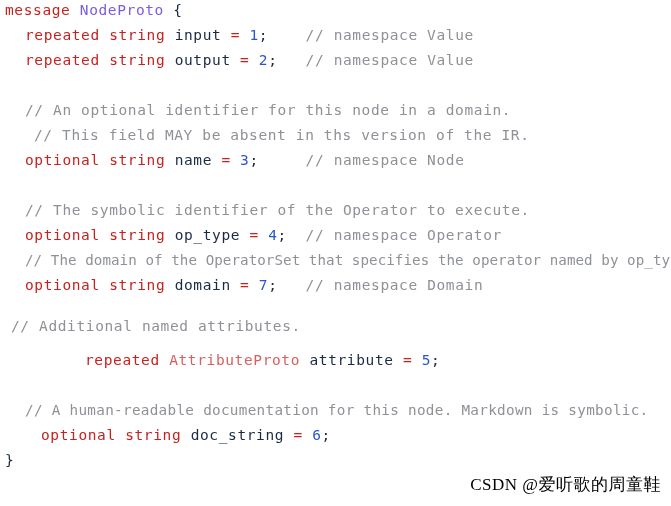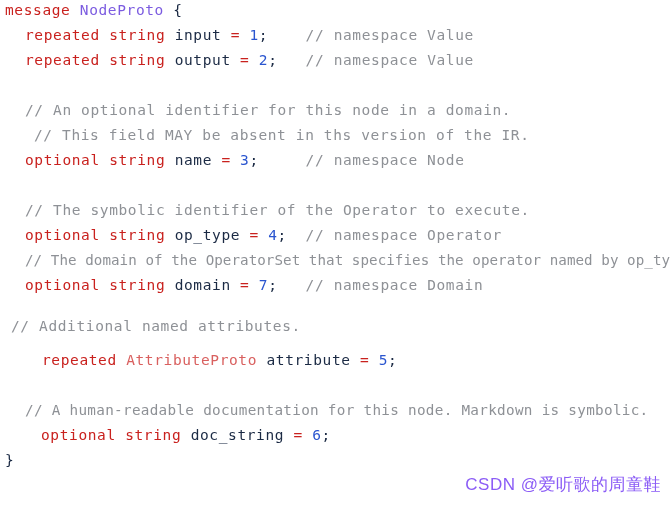--- a/index.html
+++ b/index.html
@@ -48,22 +48,22 @@
   .tok-punc    { color: #1B2A44; }
   .tok-brace   { color: #1B2A44; }
   .tok-eq      { color: #C9211E; }
   .tok-num     { color: #2A55CF; }
   .tok-comment { color: #8E9196; }
 
   #watermark {
     position: absolute;
     right: 10px;
     bottom: 10px;
-    color: #8b5cf6;
-    font-family: Liberation Sans, sans-serif;
+    color: #000000;
+    font-family: Liberation Serif, serif;
     font-size: 17px;
     letter-spacing: 0.5px;
     user-select: none;
     white-space: nowrap;
   }
 </style>
 </head>
 <body>
 
 <div id="code-block">
@@ -72,19 +72,19 @@
       <div class="code-line" style="top: 27px; padding-left: 25px;"><span class="tok-kw">repeated</span><span class="tok-ident"> </span><span class="tok-type">string</span><span class="tok-ident"> input </span><span class="tok-eq">=</span><span class="tok-ident"> </span><span class="tok-num">1</span><span class="tok-punc">;</span><span class="tok-ident">    </span><span class="tok-comment">// namespace Value</span></div>
       <div class="code-line" style="top: 52px; padding-left: 25px;"><span class="tok-kw">repeated</span><span class="tok-ident"> </span><span class="tok-type">string</span><span class="tok-ident"> output </span><span class="tok-eq">=</span><span class="tok-ident"> </span><span class="tok-num">2</span><span class="tok-punc">;</span><span class="tok-ident">   </span><span class="tok-comment">// namespace Value</span></div>
       <div class="code-line" style="top: 102px; padding-left: 25px;"><span class="tok-comment">// An optional identifier for this node in a domain.</span></div>
       <div class="code-line" style="top: 127px; padding-left: 34px;"><span class="tok-comment">// This field MAY be absent in ths version of the IR.</span></div>
       <div class="code-line" style="top: 152px; padding-left: 25px;"><span class="tok-kw">optional</span><span class="tok-ident"> </span><span class="tok-type">string</span><span class="tok-ident"> name </span><span class="tok-eq">=</span><span class="tok-ident"> </span><span class="tok-num">3</span><span class="tok-punc">;</span><span class="tok-ident">     </span><span class="tok-comment">// namespace Node</span></div>
       <div class="code-line" style="top: 202px; padding-left: 25px;"><span class="tok-comment">// The symbolic identifier of the Operator to execute.</span></div>
       <div class="code-line" style="top: 227px; padding-left: 25px;"><span class="tok-kw">optional</span><span class="tok-ident"> </span><span class="tok-type">string</span><span class="tok-ident"> op_type </span><span class="tok-eq">=</span><span class="tok-ident"> </span><span class="tok-num">4</span><span class="tok-punc">;</span><span class="tok-ident">  </span><span class="tok-comment">// namespace Operator</span></div>
       <div class="code-line condensed" style="top: 252px; padding-left: 25px;"><span class="tok-comment">// The domain of the OperatorSet that specifies the operator named by op_type.</span></div>
       <div class="code-line" style="top: 277px; padding-left: 25px;"><span class="tok-kw">optional</span><span class="tok-ident"> </span><span class="tok-type">string</span><span class="tok-ident"> domain </span><span class="tok-eq">=</span><span class="tok-ident"> </span><span class="tok-num">7</span><span class="tok-punc">;</span><span class="tok-ident">   </span><span class="tok-comment">// namespace Domain</span></div>
       <div class="code-line" style="top: 318px; padding-left: 11px;"><span class="tok-comment">// Additional named attributes.</span></div>
-      <div class="code-line" style="top: 352px; padding-left: 42px;"><span class="tok-kw">repeated</span><span class="tok-ident"> </span><span class="tok-usertype">AttributeProto</span><span class="tok-ident"> attribute </span><span class="tok-eq">=</span><span class="tok-ident"> </span><span class="tok-num">5</span><span class="tok-punc">;</span></div>
+      <div class="code-line" style="top: 352px; padding-left: 42px; margin-left: 43px;"><span class="tok-kw">repeated</span><span class="tok-ident"> </span><span class="tok-usertype">AttributeProto</span><span class="tok-ident"> attribute </span><span class="tok-eq">=</span><span class="tok-ident"> </span><span class="tok-num">5</span><span class="tok-punc">;</span></div>
       <div class="code-line condensed-med" style="top: 402px; padding-left: 25px;"><span class="tok-comment">// A human-readable documentation for this node. Markdown is symbolic.</span></div>
       <div class="code-line" style="top: 427px; padding-left: 25px; margin-left: 16px;"><span class="tok-kw">optional</span><span class="tok-ident"> </span><span class="tok-type">string</span><span class="tok-ident"> doc_string </span><span class="tok-eq">=</span><span class="tok-ident"> </span><span class="tok-num">6</span><span class="tok-punc">;</span></div>
       <div class="code-line" style="top: 452px; padding-left: 5px;"><span class="tok-brace">}</span></div>
     </div>
   <div id="watermark">CSDN @爱听歌的周童鞋</div>
 </div>
 
 </body></html>

